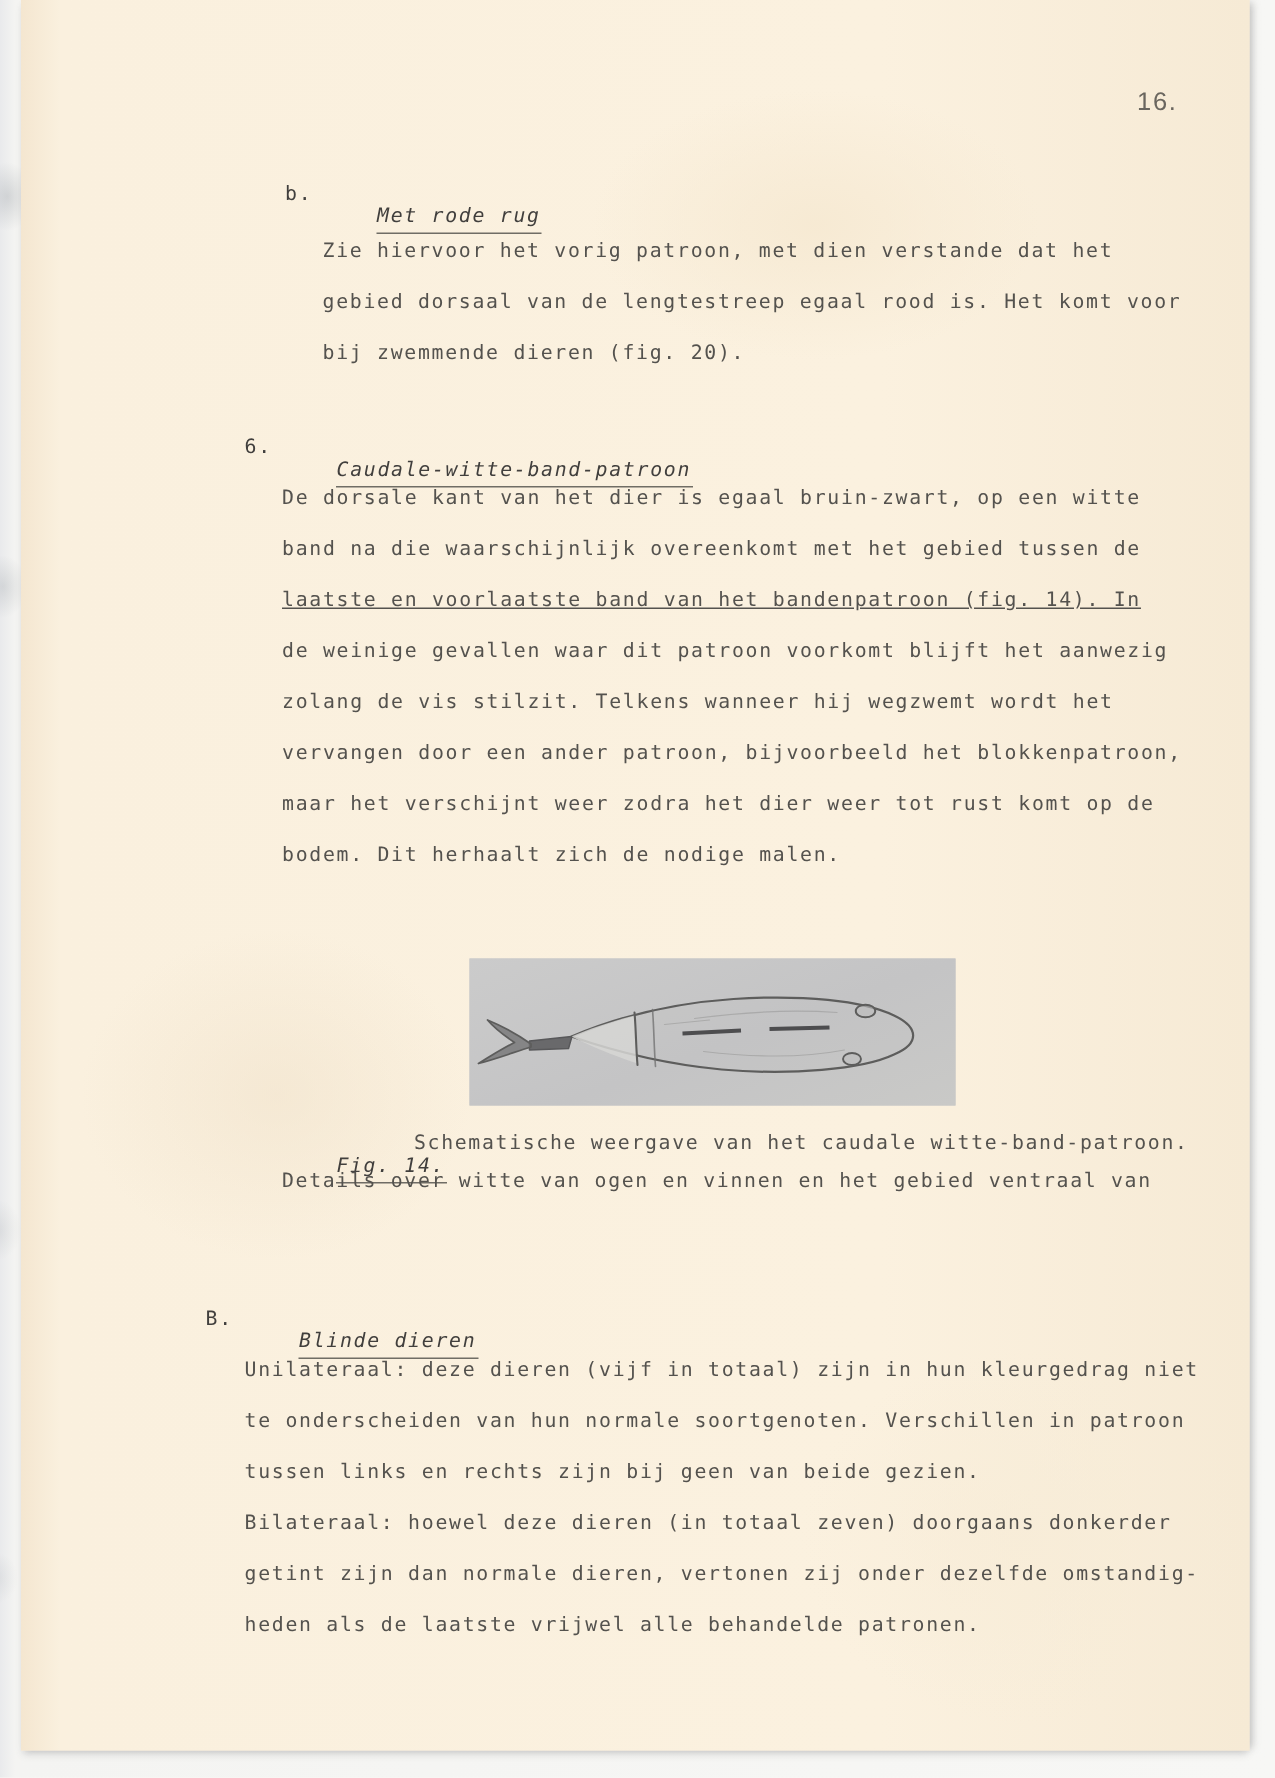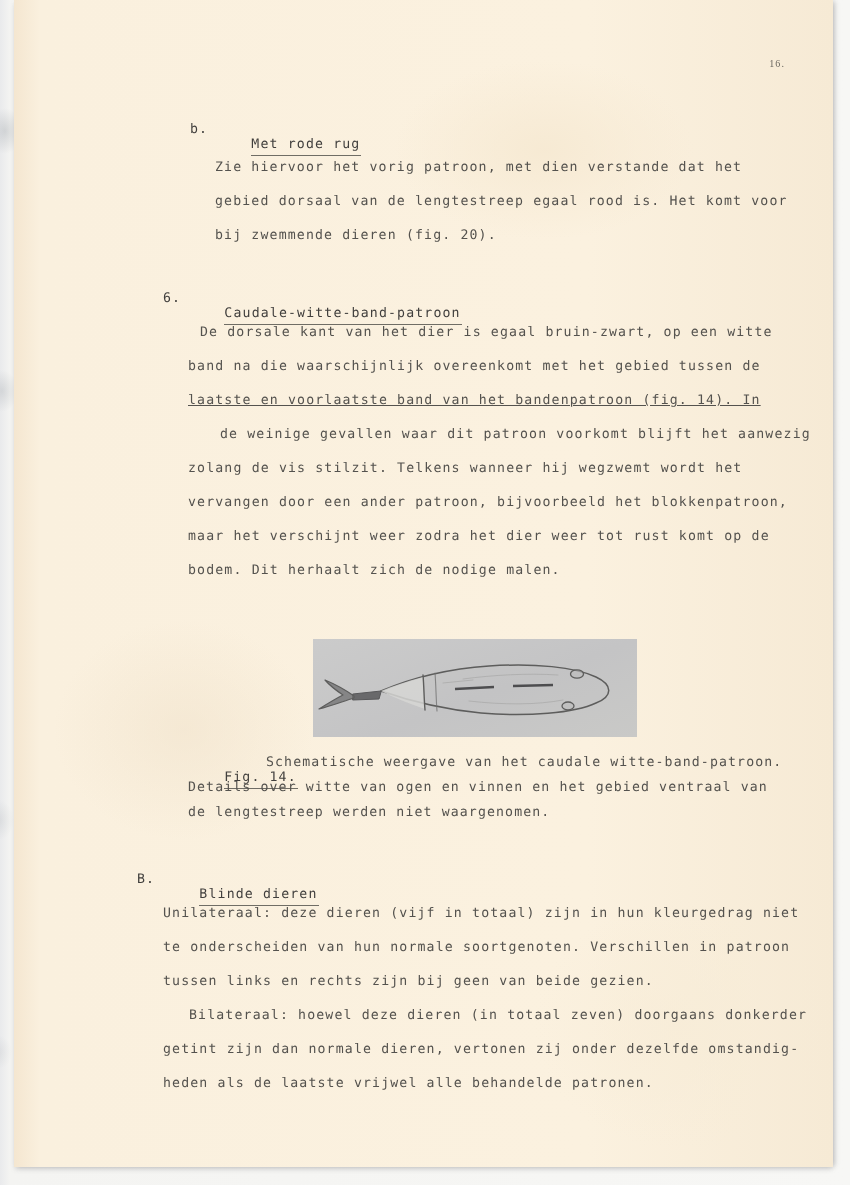--- a/index.html
+++ b/index.html
@@ -62,30 +62,31 @@
     white-space: pre;
     text-rendering: geometricPrecision;
   }
   .tw.ink-dark  { color: #413f3d; }
   .tw.ink-mid   { color: #54524e; }
 
   .page-number {
     position: absolute;
     right: 48px;
     top: 58px;
-    font-family: Liberation Serif, serif;
-    font-size: 10px;
+    font-family: Liberation Sans, sans-serif;
+    font-size: 17px;
     letter-spacing: 1.1px;
     color: #6a665f;
   }
 
   
   .uline {
     position: relative;
     display: inline-block;
+    font-style: italic;
   }
   .uline::after {
     content: "";
     position: absolute;
     left: 0;
     right: -1px;
     bottom: -4px;
     height: 1.4px;
     background: #514f4b;
     opacity: .82;
@@ -132,24 +133,24 @@
   <div class="tw ink-mid" style="left:201px; top:160px;">Zie hiervoor het vorig patroon, met dien verstande dat het</div>
   <div class="tw ink-mid" style="left:201px; top:194px;">gebied dorsaal van de lengtestreep egaal rood is. Het komt voor</div>
   <div class="tw ink-mid" style="left:201px; top:228px;">bij zwemmende dieren (fig. 20).</div>
 
   <div class="tw ink-dark" style="left:149px; top:291px;">6.</div>
 
   <div class="tw ink-dark" style="left:174px; top:291px;">
     <span class="uline">Caudale-witte-band-patroon</span>
   </div>
 
-  <div class="tw ink-mid" style="left:186px; top:325px;">De dorsale kant van het dier is egaal bruin-zwart, op een witte</div>
+  <div class="tw ink-mid" style="left:174px; top:325px;">De dorsale kant van het dier is egaal bruin-zwart, op een witte</div>
   <div class="tw ink-mid" style="left:174px; top:359px;">band na die waarschijnlijk overeenkomt met het gebied tussen de</div>
   <div class="tw ink-mid" style="left:174px; top:393px;text-decoration:underline;">laatste en voorlaatste band van het bandenpatroon (fig. 14). In</div>
-  <div class="tw ink-mid" style="left:174px; top:427px;margin-left:32px;">de weinige gevallen waar dit patroon voorkomt blijft het aanwezig</div>
+  <div class="tw ink-mid" style="left:174px; top:427px;">de weinige gevallen waar dit patroon voorkomt blijft het aanwezig</div>
   <div class="tw ink-mid" style="left:174px; top:461px;">zolang de vis stilzit. Telkens wanneer hij wegzwemt wordt het</div>
   <div class="tw ink-mid" style="left:174px; top:495px;">vervangen door een ander patroon, bijvoorbeeld het blokkenpatroon,</div>
   <div class="tw ink-mid" style="left:174px; top:563px;">bodem. Dit herhaalt zich de nodige malen.</div>
   <div class="tw ink-mid" style="left:174px; top:529px;">maar het verschijnt weer zodra het dier weer tot rust komt op de</div>
 
   <div id="figure-plate" style="left:299px; top:639px;">
     <svg width="324" height="98" viewBox="0 0 324 98" aria-hidden="true">
       <g fill="none" stroke="#5d5d5c" stroke-width="1.5" stroke-linecap="round" stroke-linejoin="round">
 
         <path d="M 68 52
@@ -187,30 +188,29 @@
           <path d="M 156 62 C 190 66, 224 66, 250 61"></path>
           <path d="M 130 44 C 140 43, 150 42, 160 41"></path>
         </g>
       </g>
     </svg>
   </div>
 
   <div class="tw ink-dark caption-line" style="left:174px; top:755px;">
     <span class="uline">Fig. 14.</span>
   </div>
-  <div class="tw ink-mid caption-line" style="left:252px; top:755px;text-align:center;">Schematische weergave van het caudale witte-band-patroon.</div>
+  <div class="tw ink-mid caption-line" style="left:262px; top:755px;text-align:center;">Schematische weergave van het caudale witte-band-patroon.</div>
   <div class="tw ink-mid caption-line" style="left:174px; top:780px;">Details over witte van ogen en vinnen en het gebied ventraal van</div>
-  <div class="tw ink-mid caption-line" style="left:174px; top:805px;">de lengtestreep werden niet waargenomen.</div>
 
   <div class="tw ink-dark" style="left:123px; top:872px;">B.</div>
 
   <div class="tw ink-dark" style="left:149px; top:872px;">
     <span class="uline">Blinde dieren</span>
   </div>
 
   <div class="tw ink-mid" style="left:149px; top:906px;">Unilateraal: deze dieren (vijf in totaal) zijn in hun kleurgedrag niet</div>
   <div class="tw ink-mid" style="left:149px; top:974px;">tussen links en rechts zijn bij geen van beide gezien.</div>
   <div class="tw ink-mid" style="left:149px; top:940px;">te onderscheiden van hun normale soortgenoten. Verschillen in patroon</div>
-  <div class="tw ink-mid" style="left:149px; top:1008px;margin-left:26px;">Bilateraal: hoewel deze dieren (in totaal zeven) doorgaans donkerder</div>
+  <div class="tw ink-mid" style="left:149px; top:1008px;">Bilateraal: hoewel deze dieren (in totaal zeven) doorgaans donkerder</div>
   <div class="tw ink-mid" style="left:149px; top:1076px;">heden als de laatste vrijwel alle behandelde patronen.</div>
   <div class="tw ink-mid" style="left:149px; top:1042px;">getint zijn dan normale dieren, vertonen zij onder dezelfde omstandig-</div>
 
 </div>
 
 </body></html>

